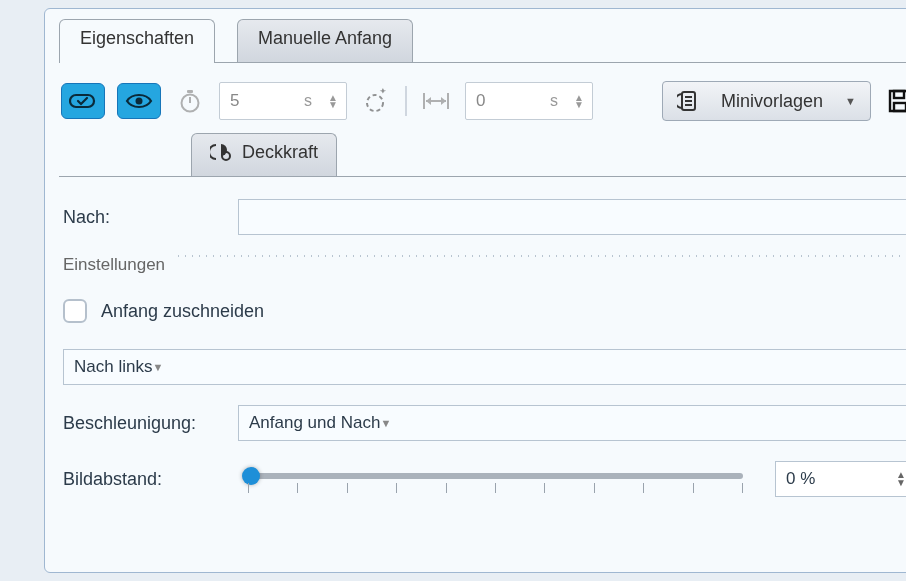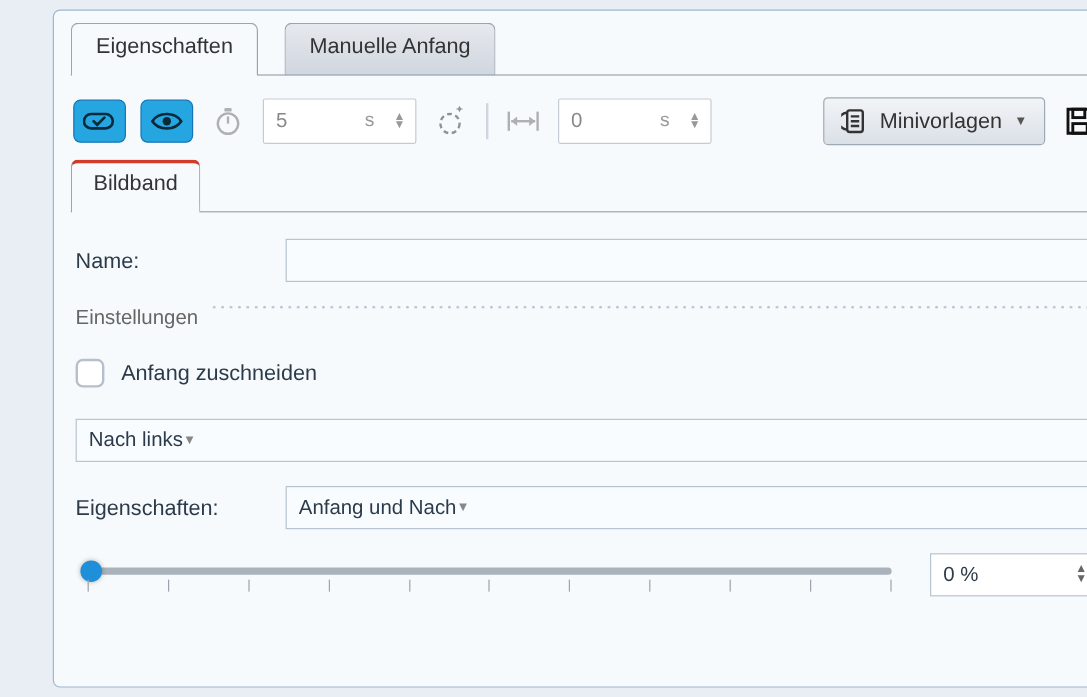--- a/index.html
+++ b/index.html
@@ -90,21 +90,21 @@
     gap: 6px;
   }
   .spin input {
     width: 70px; border: none; background: transparent; font-size: 17px;
     color: #888;
   }
   .spin .unit { color: #999; margin-right: 10px; }
   .spin .arrows { display: flex; flex-direction: column; line-height: 7px; color:#999; font-size:10px;}
   .toolbar-gap { flex: 1; }
   .mini-btn {
-    display: inline-flex; align-items: center; gap: 10px;
+    display: inline-flex; align-items: center; gap: 22px;
     height: 40px;
     padding: 0 14px;
     border: 1px solid #9ea9b6;
     border-radius: 4px;
     background: linear-gradient(#f2f4f7,#dbe0e7);
     font-size: 18px;
   }
   .save-icon {
     width: 34px; height: 34px;
     display:inline-flex; align-items:center; justify-content:center;
@@ -291,30 +291,35 @@
     <div class="save-icon">
       <svg width="28" height="28" viewBox="0 0 28 28">
           <path d="M4 4 h16 l4 4 v16 h-20z" fill="none" stroke="#111" stroke-width="2.4"></path>
           <rect x="8" y="4" width="10" height="7" fill="none" stroke="#111" stroke-width="2.4"></rect>
           <rect x="8" y="16" width="12" height="8" fill="none" stroke="#111" stroke-width="2.4"></rect>
         </svg>
     </div>
   </div>
 
   <div class="tabs-sub">
-    <div class="tab active" style="left:0;">
-      <span>Bildband</span>
+    <div class="tab" style="left:132px;">
+      <svg width="22" height="20" viewBox="0 0 22 20">
+          <path d="M6 3 a7 7 0 1 0 0 14" fill="none" stroke="#333" stroke-width="2"></path>
+          <path d="M11 2 a6 6 0 0 1 0 12" fill="#333"></path>
+          <circle cx="16" cy="14" r="4" fill="none" stroke="#333" stroke-width="2"></circle>
+        </svg>
+      <span>Deckkraft</span>
     </div>
     <div class="rule"></div>
   </div>
 
   <div class="form">
 
     <div class="row">
-      <div class="label">Name:</div>
+      <div class="label">Nach:</div>
       <div class="field">
         <input class="text-input" value="" style="">
       </div>
     </div>
 
     <div class="section-title">
       <span>Einstellungen</span>
       <span class="dots"></span>
     </div>
 
@@ -326,30 +331,31 @@
     <div class="row">
       <div class="field">
         <div class="select">
           <span>Nach links</span>
           <span class="caret">▼</span>
         </div>
       </div>
     </div>
 
     <div class="row">
-      <div class="label">Eigenschaften:</div>
+      <div class="label">Beschleunigung:</div>
       <div class="field">
         <div class="select">
           <span>Anfang und Nach</span>
           <span class="caret">▼</span>
         </div>
       </div>
     </div>
 
     <div class="row slider-row" style="margin-bottom:0;">
+      <div class="label">Bildabstand:</div>
       <div class="slider-wrap">
         <div class="slider">
           <div class="track"></div>
           <div class="thumb"></div>
           <div class="ticks">
             <span></span>
               <span></span>
               <span></span>
               <span></span>
               <span></span>

